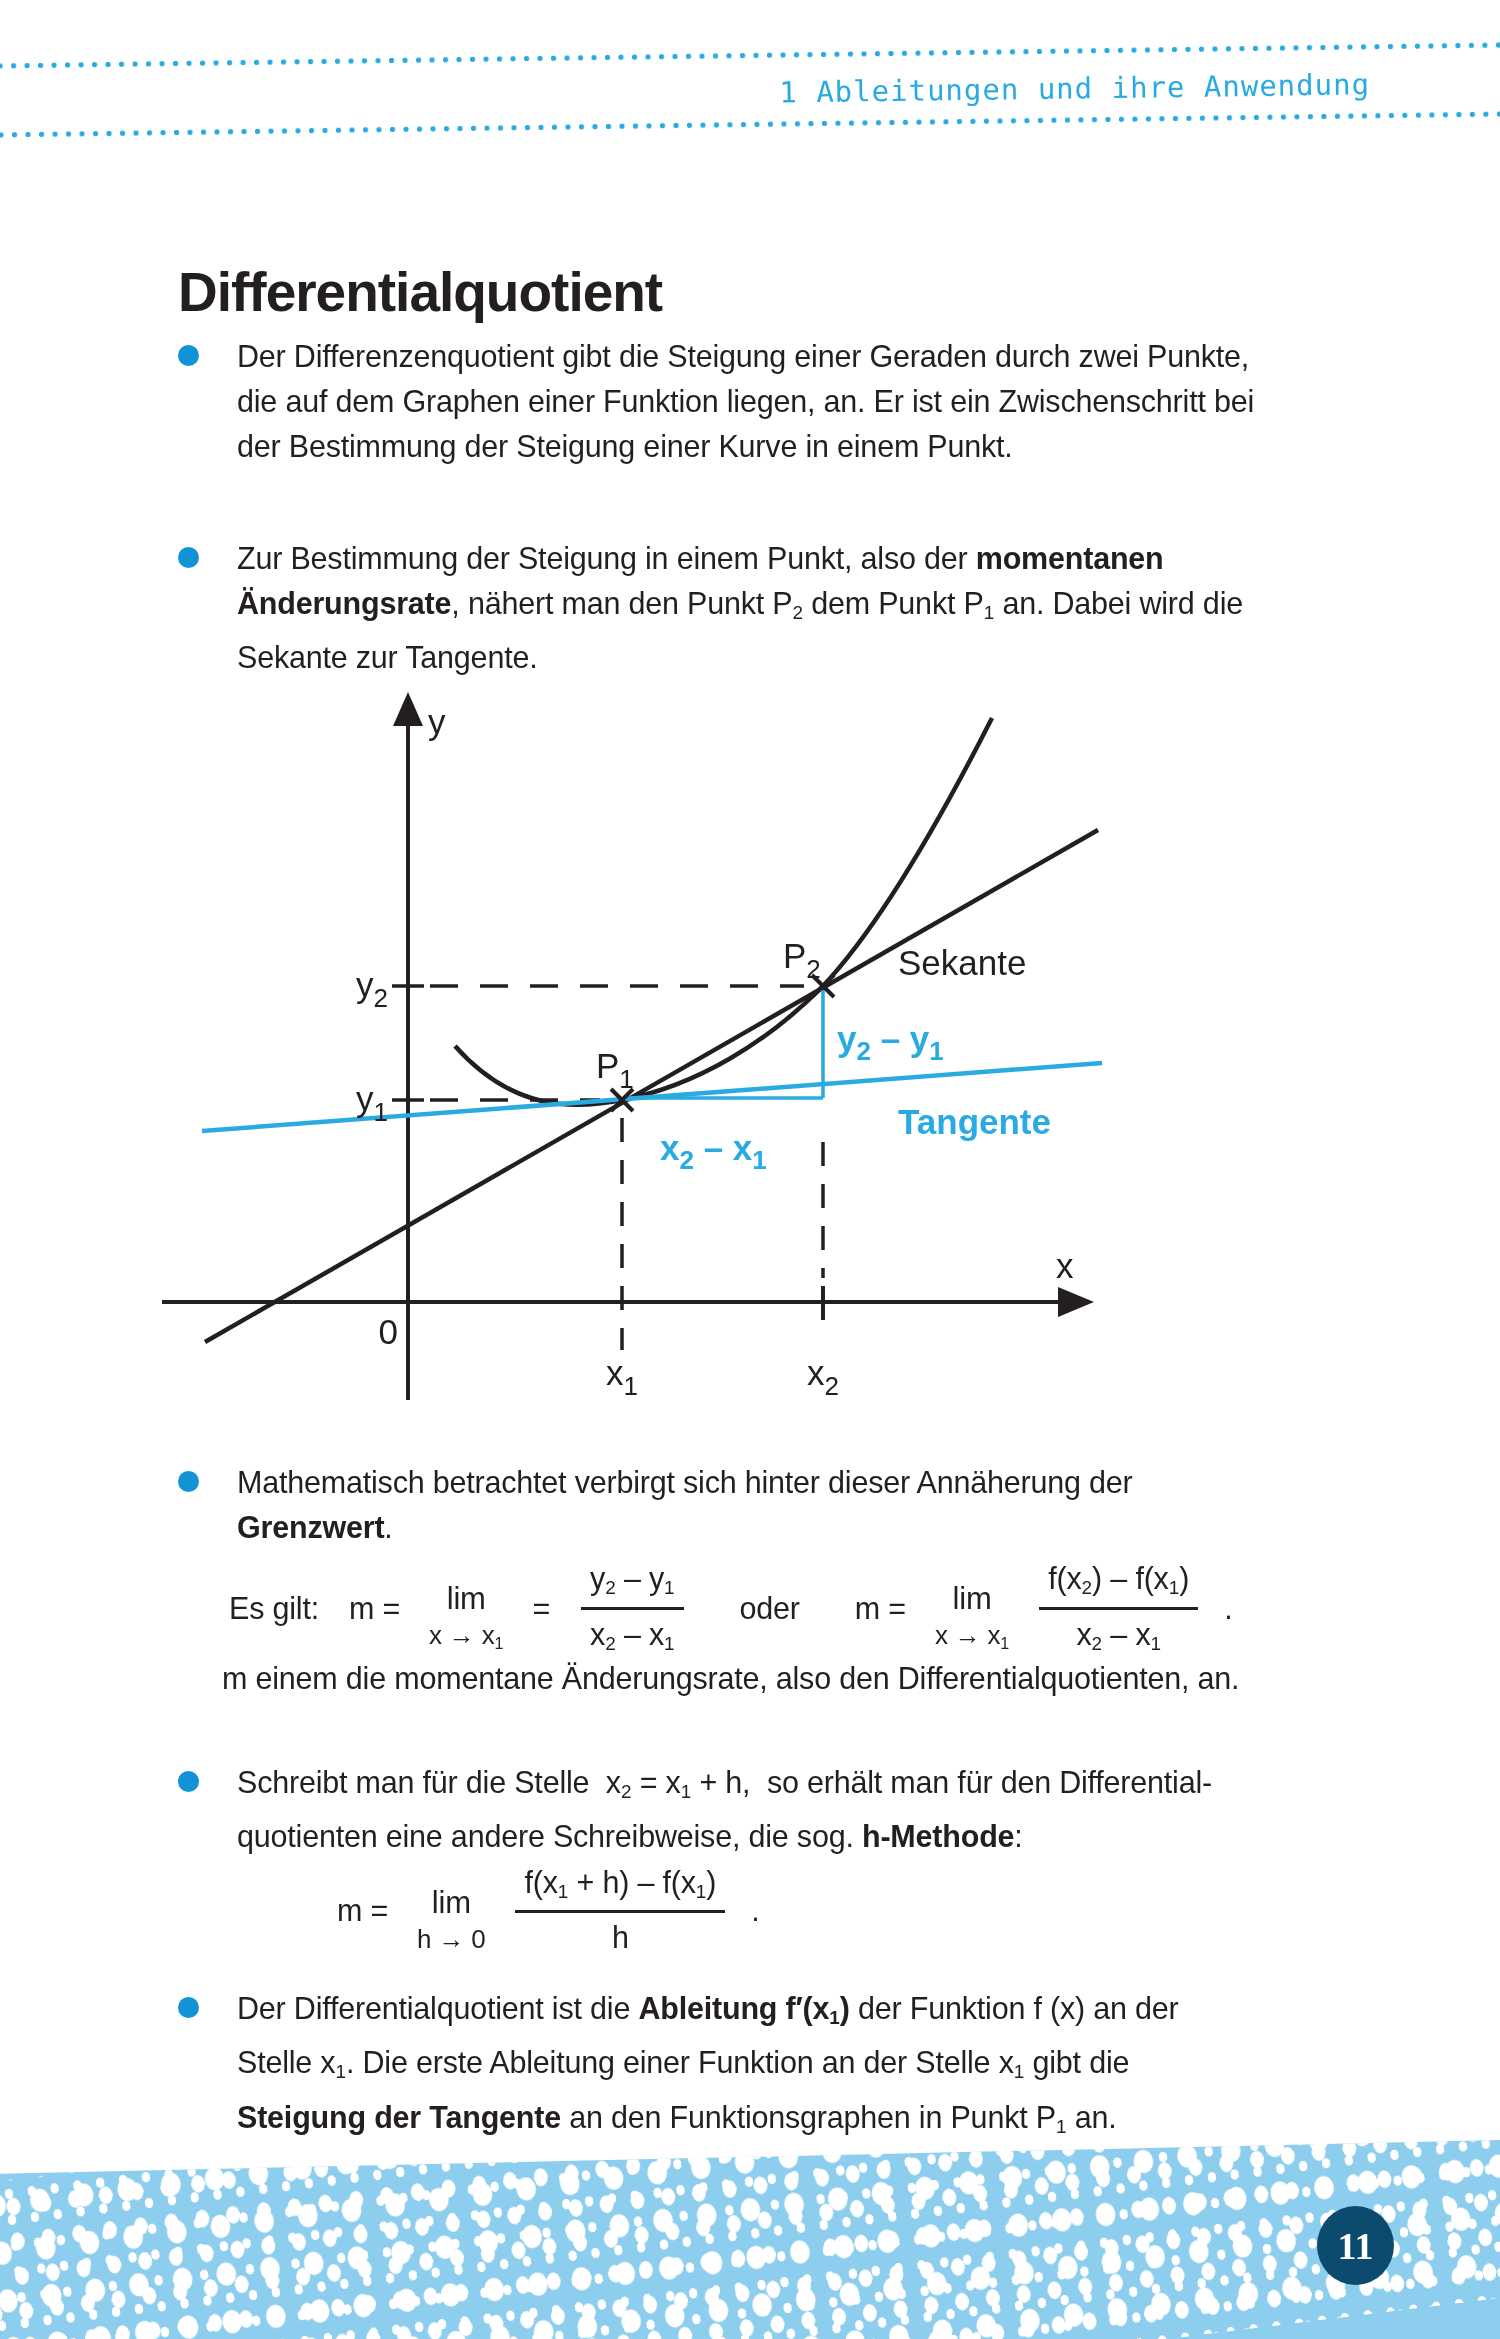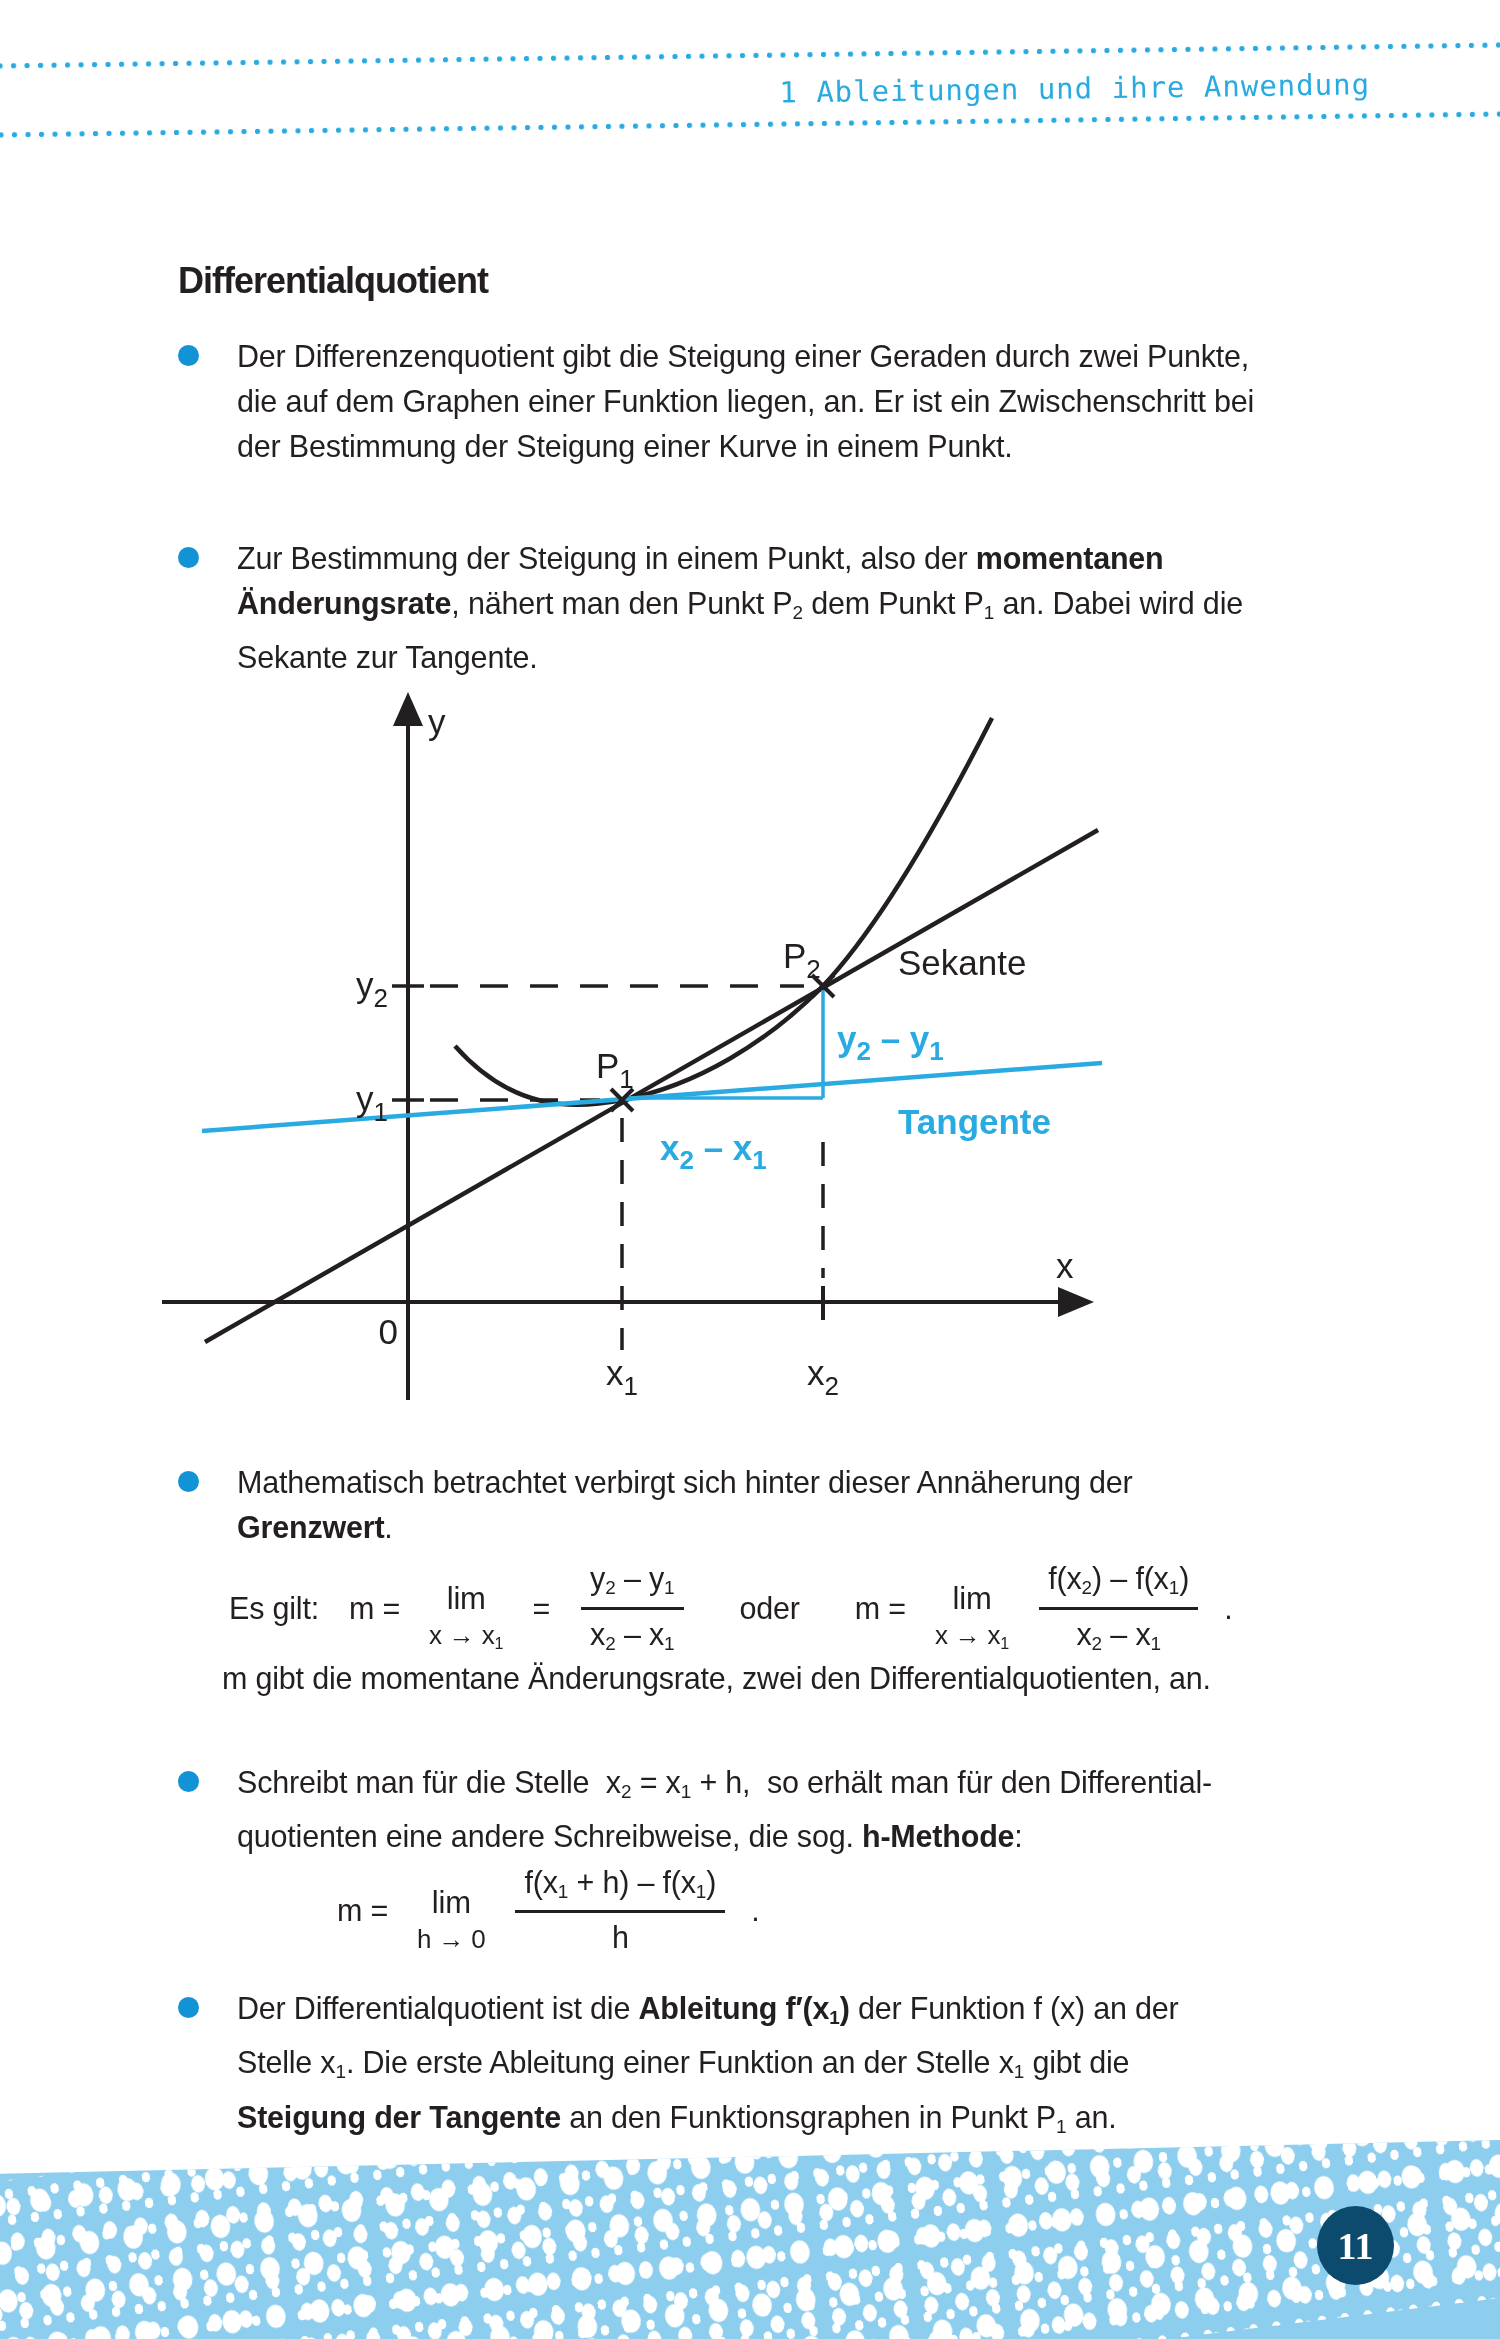--- a/index.html
+++ b/index.html
@@ -14,21 +14,21 @@
   
   .hdr{position:absolute;top:52px;left:-30px;width:1560px;transform:rotate(-0.8deg);}
   .dotline{height:7px;background-image:radial-gradient(circle at 3.5px 3.5px,var(--accent) 2.4px,rgba(0,0,0,0) 3px);background-size:13.5px 7px;background-repeat:repeat-x;}
   .hdr-text{
     height:40px;line-height:40px;margin:14px 0 8px 0;
     text-align:right;padding-right:160px;
     font-family:"DejaVu Sans Mono", monospace;
     font-size:29px;letter-spacing:1px;color:var(--accent);
   }
   
-  .title{position:absolute;left:178px;top:260px;font-size:36px;font-weight:bold;letter-spacing:-1px;}
+  .title{position:absolute;left:178px;top:260px;font-size:55px;font-weight:bold;letter-spacing:-1px;}
   
   .bullet{position:absolute;left:178px;display:flex;}
   .bullet .dot{flex:none;width:21px;height:21px;border-radius:50%;background:#1193d6;margin-top:11px;}
   .bullet .txt{margin-left:38px;font-size:30.5px;line-height:45px;letter-spacing:-0.2px;white-space:nowrap;}
   .bold{font-weight:bold;}
   .sub{font-size:0.62em;vertical-align:-0.28em;letter-spacing:0;}
   .plainline{position:absolute;left:222px;font-size:30.5px;line-height:45px;letter-spacing:-0.2px;white-space:nowrap;}
   
   .formula{position:absolute;display:flex;align-items:center;font-size:30.5px;letter-spacing:-0.2px;gap:16px;}
   .fitem{margin:0 7px;white-space:pre;}
@@ -159,21 +159,21 @@
       <span class="word">lim</span>
       <span class="under"><span>x → x</span><span class="sub">1</span></span>
     </span>
     <span class="frac">
       <span class="num"><span>f(x</span><span class="sub">2</span><span>) – f(x</span><span class="sub">1</span><span>)</span></span>
       <span class="den"><span>x</span><span class="sub">2</span><span> – x</span><span class="sub">1</span></span>
     </span>
     <span class="fitem period"><span>.</span></span>
   </div>
 
-<div class="plainline" style="top:1656px;"><span>m gibt die momentane Änderungsrate, zwei den Differentialquotienten, an.</span></div>
+<div class="plainline" style="top:1656px;"><span>m einem die momentane Änderungsrate, also den Differentialquotienten, an.</span></div>
 
 <div class="bullet" style="top:1760px;">
   <div class="dot"></div>
   <div class="txt"><span>Schreibt man für die Stelle &nbsp;x</span><span class="sub">2</span><span> = x</span><span class="sub">1</span><span> + h,&nbsp; so erhält man für den Differential-</span><br><span>quotienten eine andere Schreibweise, die sog. </span><span class="bold">h-Methode</span><span>:</span></div>
 </div>
 
 <div class="formula" style="left:330px;top:1850px;height:120px;">
     <span class="fitem"><span>m =</span></span>
     <span class="lim">
       <span class="word">lim</span>

